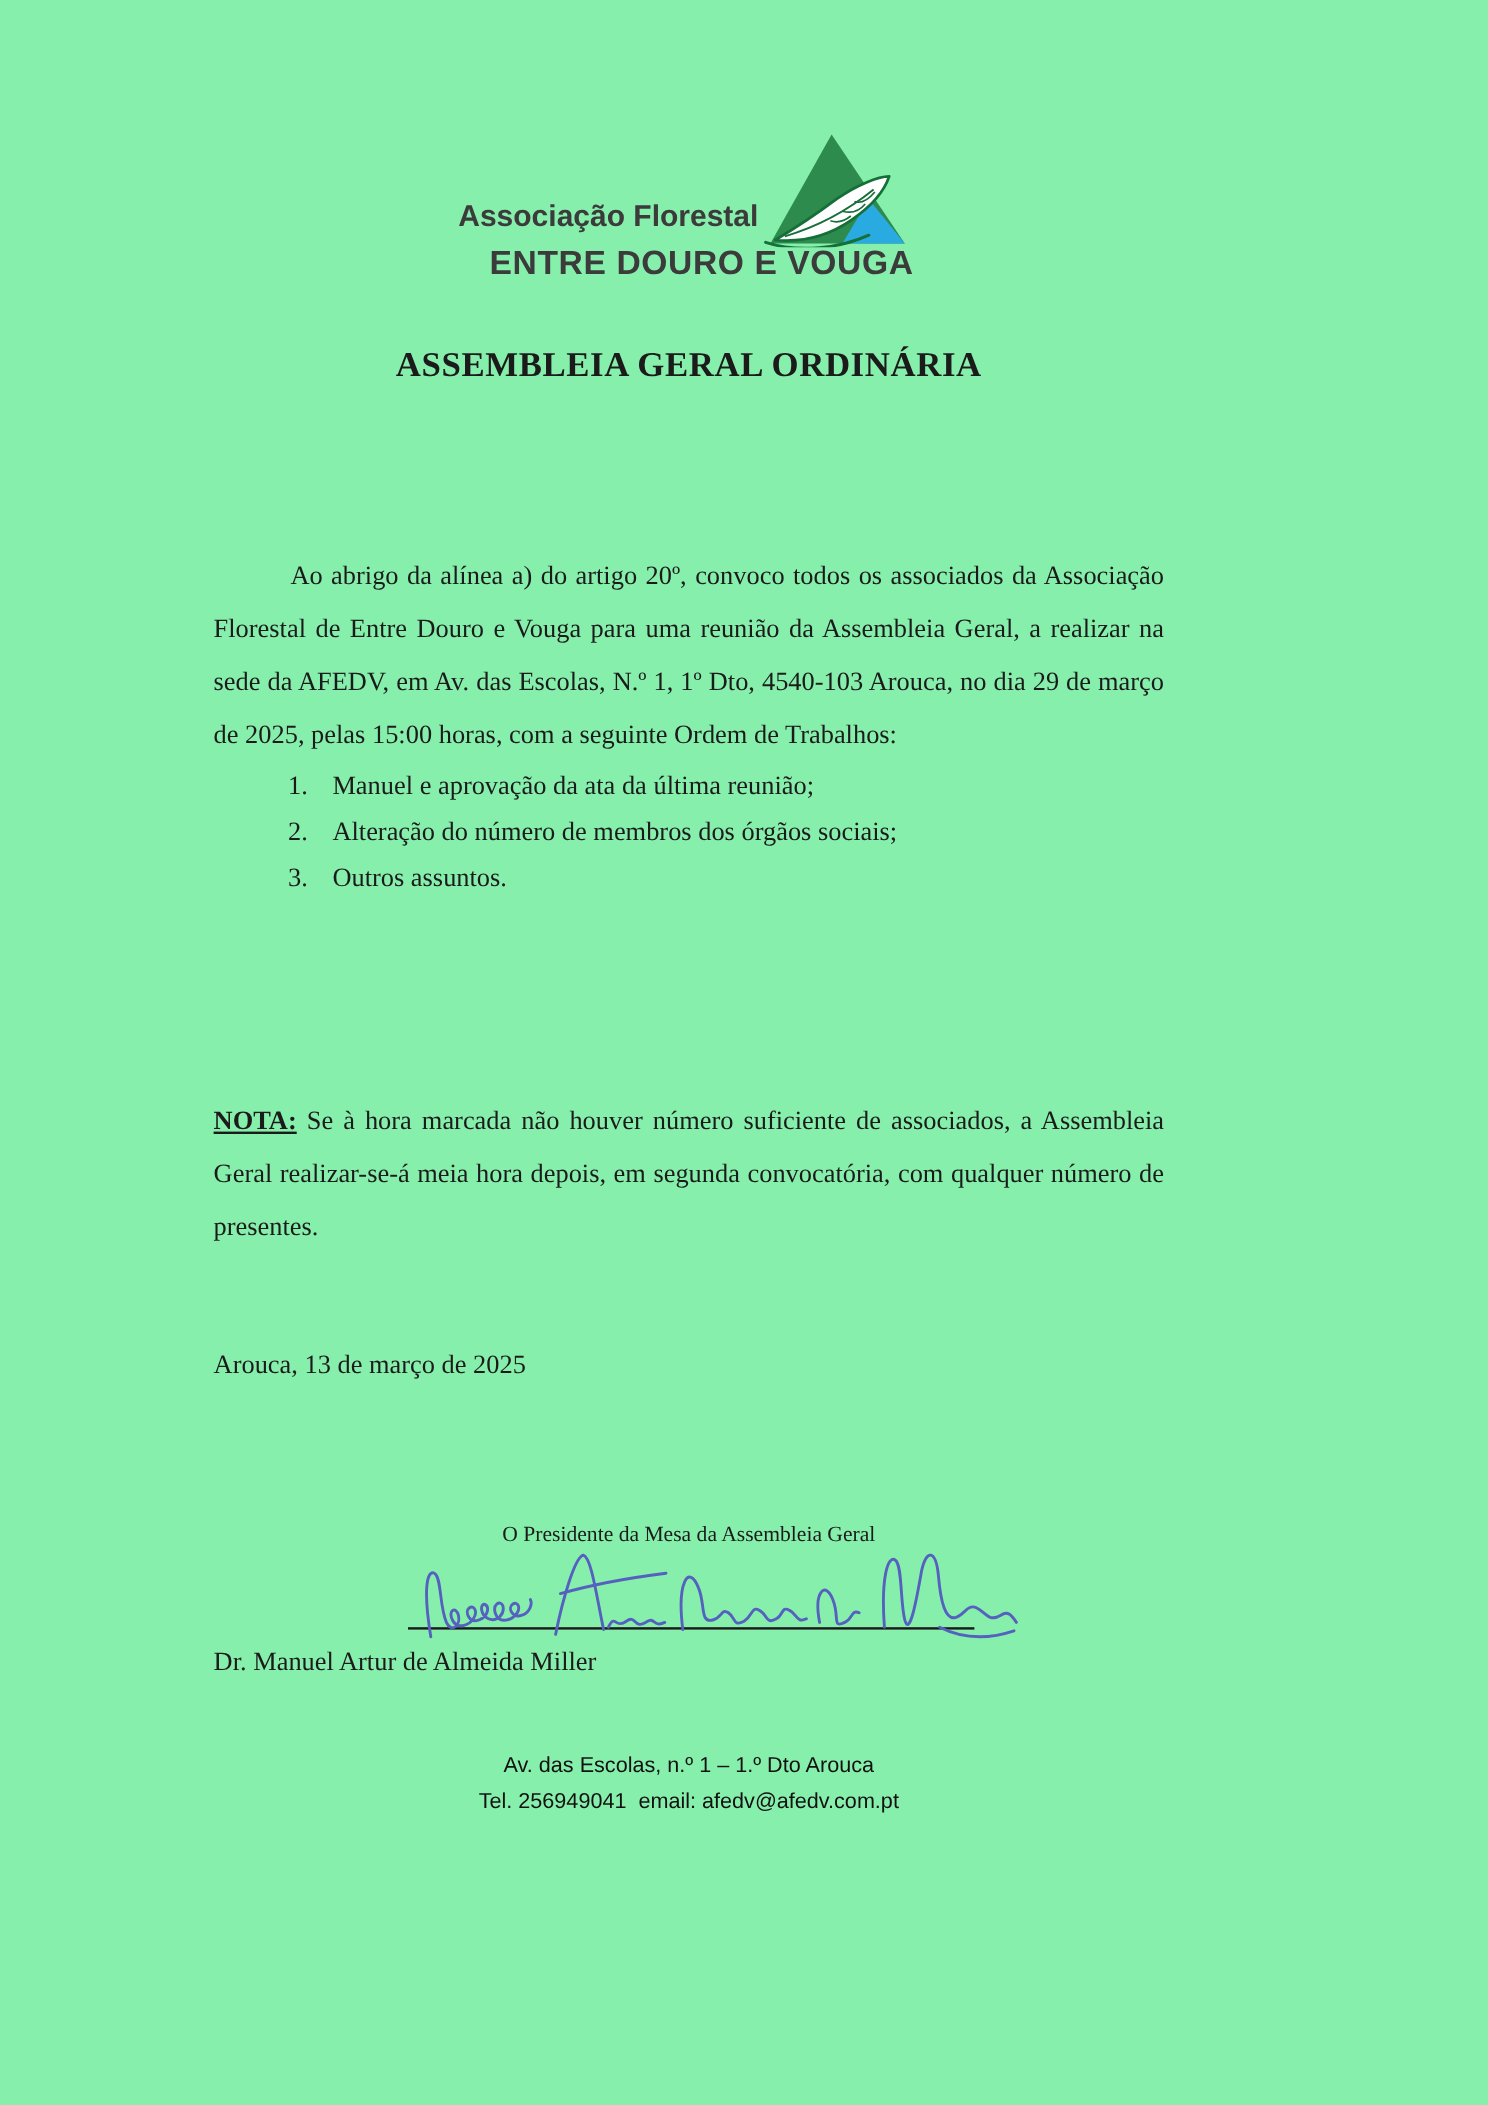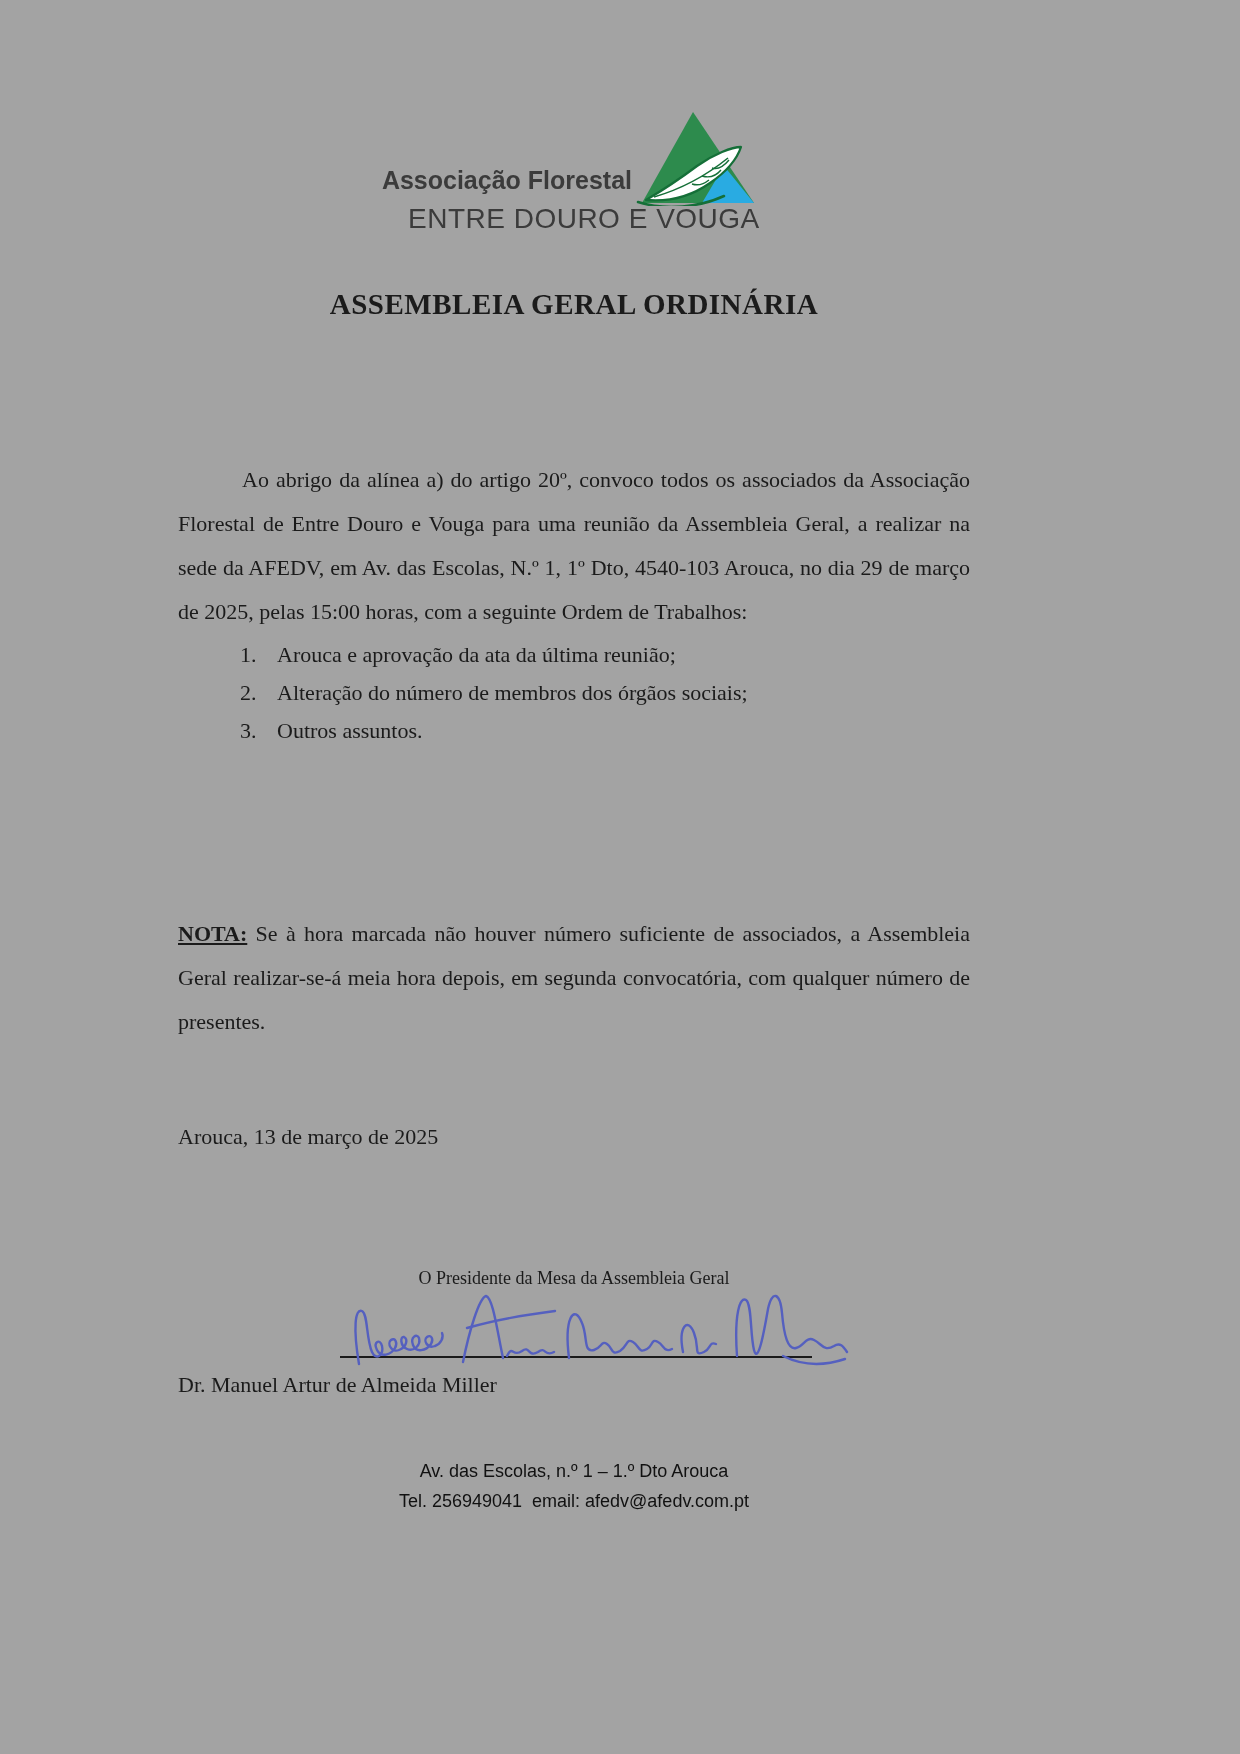--- a/index.html
+++ b/index.html
@@ -1,35 +1,35 @@
 <!DOCTYPE html>
 <html lang="pt"><head>
 <meta charset="utf-8">
 <style>
   html,body { margin:0; padding:0; background:#e8e8e8; }
   .page {
     position:relative;
     width:1240px; height:1754px;
     margin:0 auto;
-    background:#a3a3a3;
+    background:#86efac;
     overflow:hidden;
     font-family:"Liberation Serif", serif;
     color:#1b1b1b;
   }
   
   .logo-block { position:absolute; left:408px; top:110px; width:352px; height:118px; }
   .logo-line1 {
     position:absolute; right:128px; top:56px; white-space:nowrap;
     font-family:"Liberation Sans", sans-serif;
     font-weight:bold; font-size:25px; color:#3b3b3b;
   }
   .logo-line2 {
     position:absolute; left:0; top:93px; white-space:nowrap;
     font-family:"Liberation Sans", sans-serif;
-    font-weight:normal; font-size:28px; letter-spacing:0.5px; color:#3b3b3b;
+    font-weight:bold; font-size:28px; letter-spacing:0.5px; color:#3b3b3b;
   }
   .logo-art { position:absolute; right:0; top:0; width:124px; height:96px; }
   
   .content { position:absolute; left:178px; top:0; width:792px; height:1443px; }
   .title-line {
     position:absolute; left:0; width:100%;
     text-align:center; font-weight:bold; font-size:29px;
     letter-spacing:0.5px;
   }
   .title-1 { top:288px; }
@@ -77,21 +77,21 @@
 
   <div class="content">
 
     <div class="title-line title-1">ASSEMBLEIA GERAL ORDINÁRIA</div>
 
     <div class="para para-1">Ao abrigo da alínea a) do artigo 20º, convoco todos os associados da Associação Florestal de Entre Douro e Vouga para uma reunião da Assembleia Geral, a realizar na sede da AFEDV, em Av. das Escolas, N.º 1, 1º Dto, 4540-103 Arouca, no dia 29 de março de 2025, pelas 15:00 horas, com a seguinte Ordem de Trabalhos:</div>
 
     <div class="agenda">
       <div class="agenda-row">
         <span class="agenda-num">1.</span>
-        <span>Arouca e aprovação da ata da última reunião;</span>
+        <span>Manuel e aprovação da ata da última reunião;</span>
       </div>
       <div class="agenda-row">
         <span class="agenda-num">2.</span>
         <span>Alteração do número de membros dos órgãos sociais;</span>
       </div>
       <div class="agenda-row">
         <span class="agenda-num">3.</span>
         <span>Outros assuntos.</span>
       </div>
     </div>

